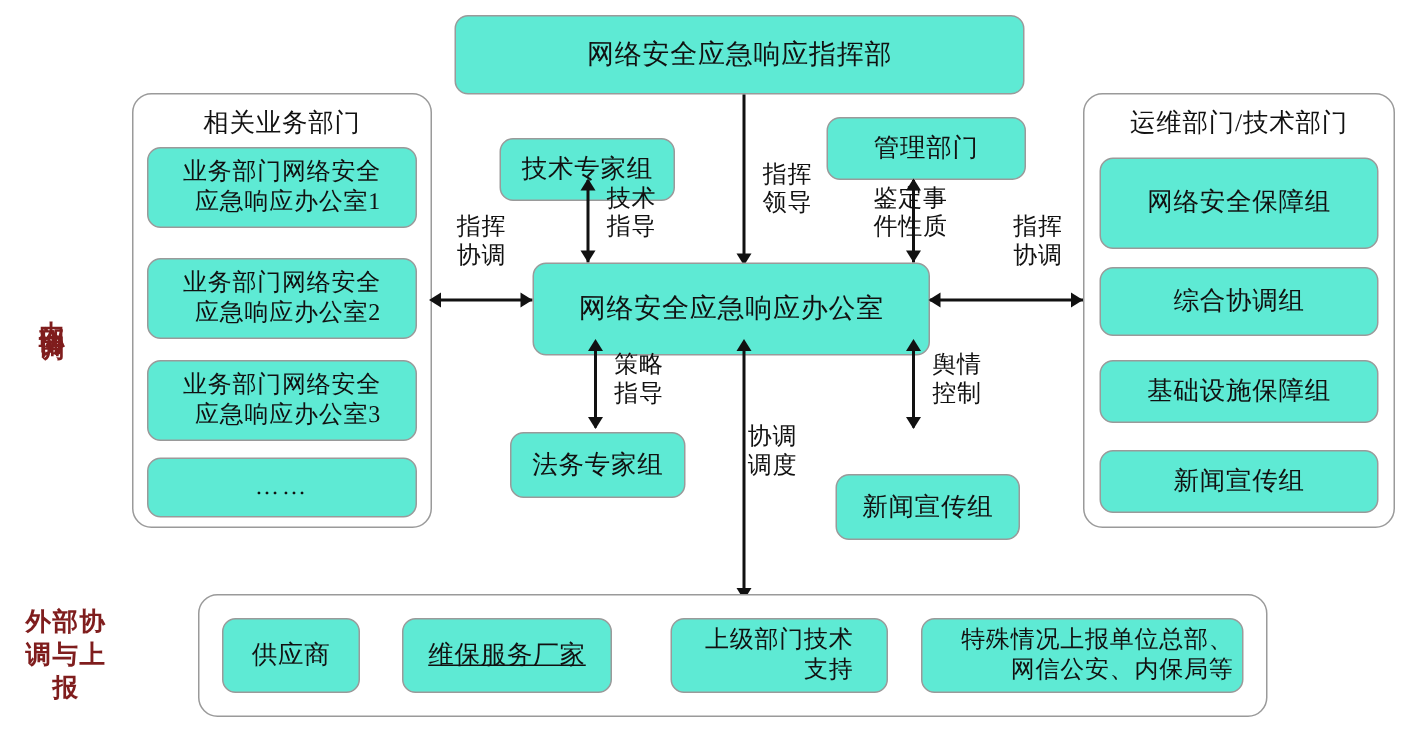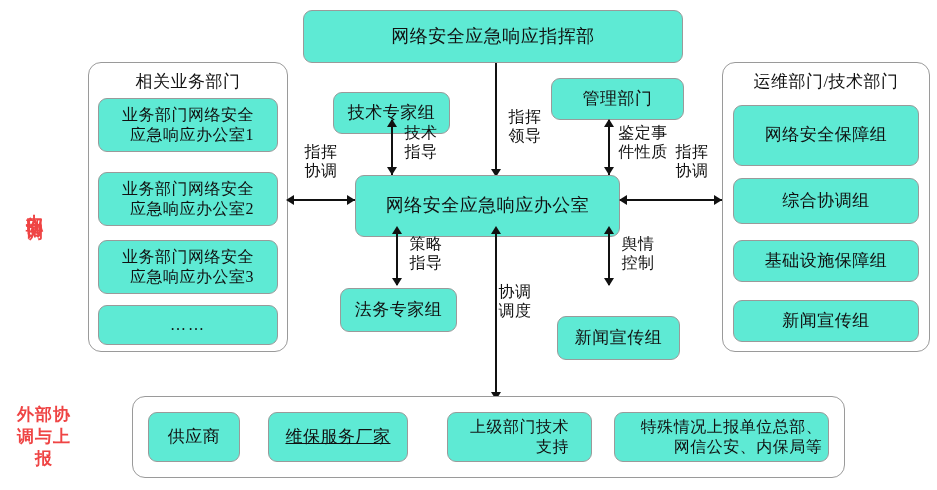--- a/index.html
+++ b/index.html
@@ -52,21 +52,21 @@
     color: #111111;
     letter-spacing: 0.5px;
   }
 
   
   .side-label {
     position: absolute;
     font-family: "Liberation Sans", "DejaVu Sans", sans-serif;
     font-weight: bold;
     font-size: 17px;
-    color: #ef4444;
+    color: #7f1d1d;
     text-align: center;
     line-height: 1.3;
     letter-spacing: 1px;
   }
   .side-label.vertical {
     writing-mode: vertical-rl;
     text-orientation: upright;
     line-height: 1.15;
     letter-spacing: 3px;
   }
@@ -152,21 +152,21 @@
   <div class="conn v" style="left:391px; top:120px; height:55px;"></div>
   <div class="arrowhead ah-up" style="left:387px; top:119px;"></div>
   <div class="arrowhead ah-down" style="left:387px; top:167px;"></div>
   <div class="edge-label" style="left:399px; top:124px; width:44px;">技术
 指导</div>
 
   <div class="node" style="left:551px; top:78px; width:133px; height:42px;">管理部门</div>
   <div class="conn v" style="left:608px; top:120px; height:55px;"></div>
   <div class="arrowhead ah-up" style="left:604px; top:119px;"></div>
   <div class="arrowhead ah-down" style="left:604px; top:167px;"></div>
-  <div class="edge-label" style="left:615px; top:124px; width:56px;">鉴定事
+  <div class="edge-label" style="left:579px; top:124px; width:56px;">鉴定事
 件性质</div>
 
   <div class="node" style="left:355px; top:175px; width:265px; height:62px; font-size:18px;">网络安全应急响应办公室</div>
 
   <div class="node" style="left:340px; top:288px; width:117px; height:44px;">法务专家组</div>
   <div class="conn v" style="left:396px; top:228px; height:57px;"></div>
   <div class="arrowhead ah-up" style="left:392px; top:226px;"></div>
   <div class="arrowhead ah-down" style="left:392px; top:278px;"></div>
   <div class="edge-label" style="left:404px; top:235px; width:44px;">策略
 指导</div>

